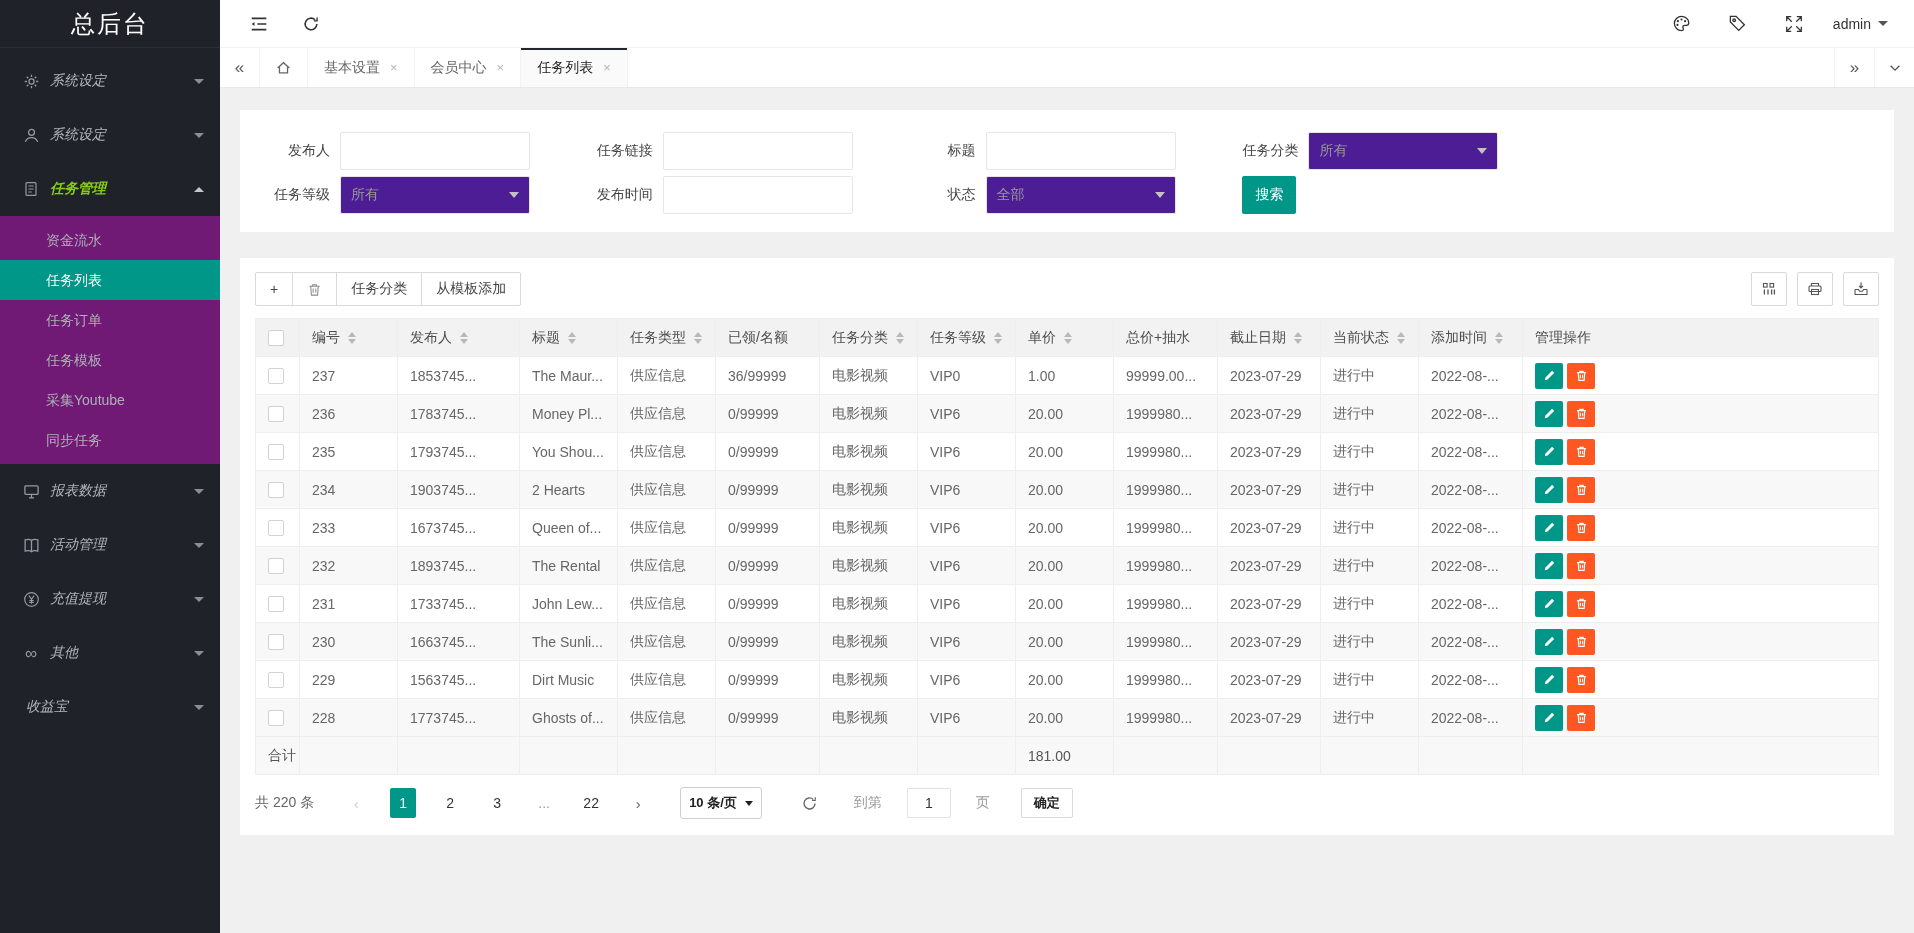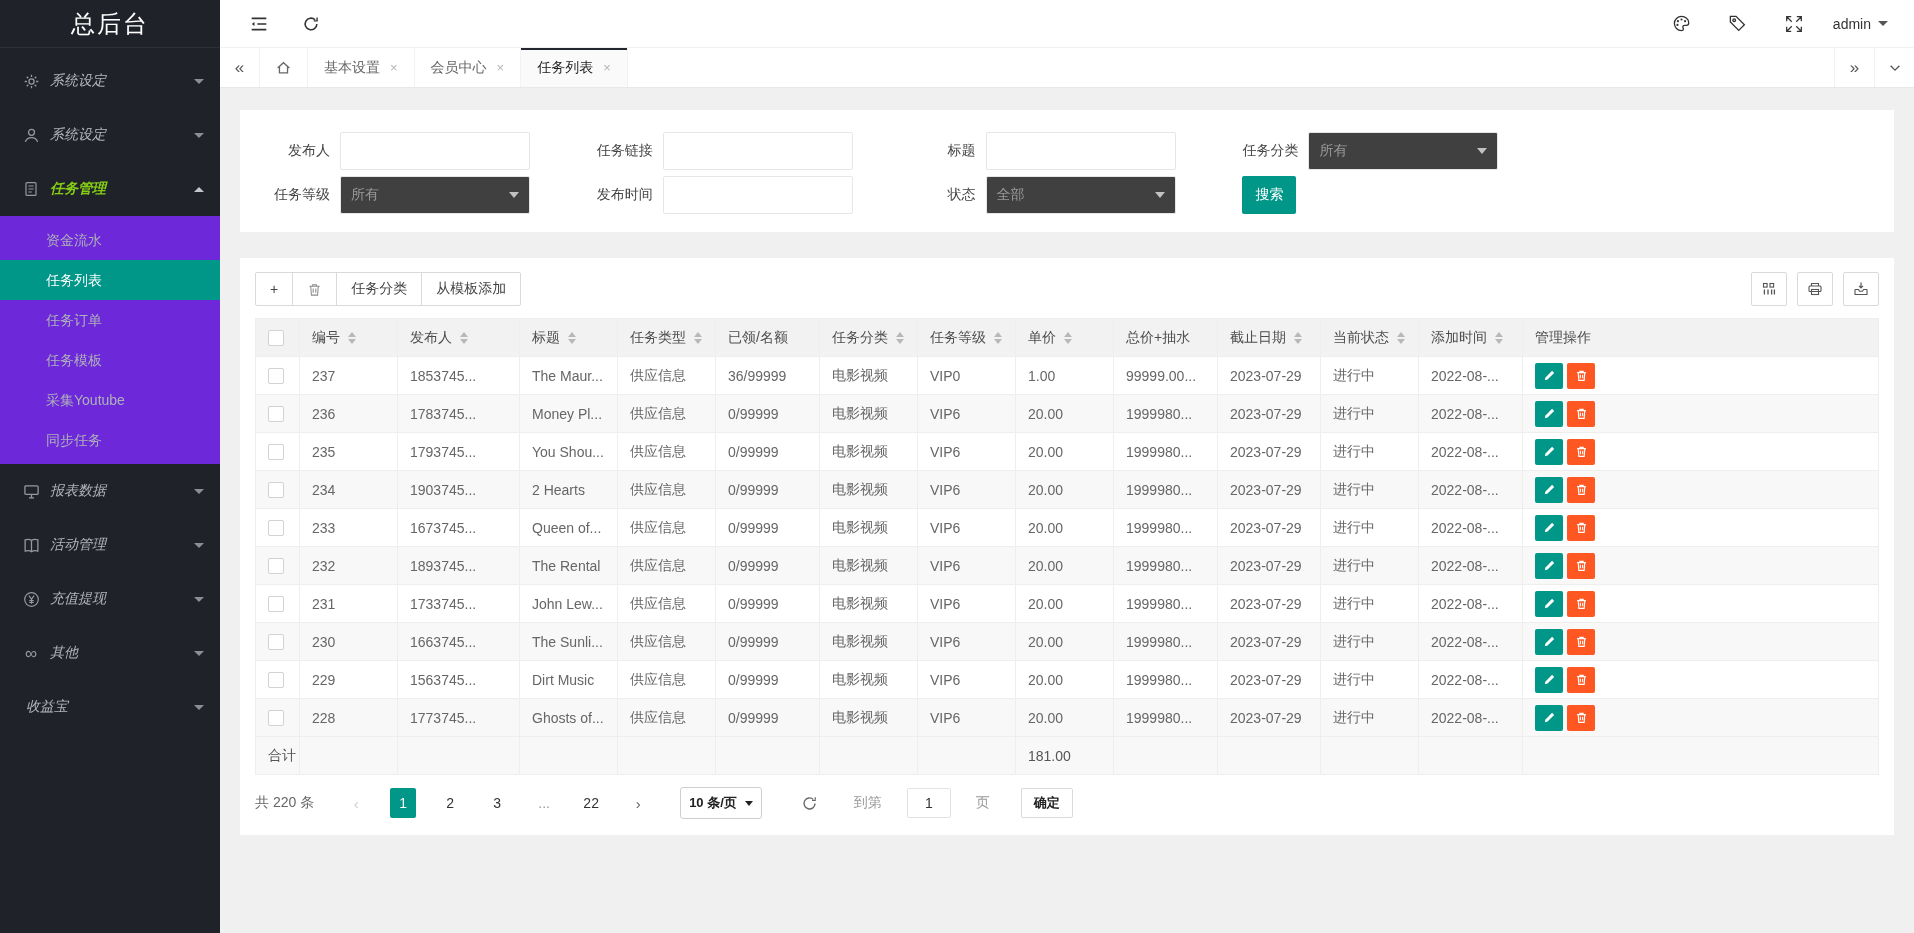--- a/index.html
+++ b/index.html
@@ -11,21 +11,21 @@
   .logo { height:48px; line-height:48px; text-align:center; color:#fff; font-size:24px; letter-spacing:2px; border-bottom:1px solid rgba(255,255,255,.06); }
   .nav { padding-top:6px; }
   .menu-item { height:54px; display:flex; align-items:center; padding:0 16px 0 22px; cursor:pointer; position:relative; }
   .menu-item .m-icon { width:18px; height:18px; margin-right:10px; display:inline-flex; align-items:center; justify-content:center; color:#9599a0; font-size:16px; }
   .menu-item .m-label { flex:1; font-size:14px;font-style:italic; }
   .menu-item.parent-active .m-label { color:#84cc16; font-weight:bold; }
   .menu-item.indent { padding-left:26px; }
   .chev { width:0; height:0; border-left:5px solid transparent; border-right:5px solid transparent; }
   .chev.down { border-top:5px solid #8a8e95; }
   .chev.up { border-bottom:5px solid #c3c6cb; }
-  .submenu { background:#6d28d9; padding:4px 0; }
+  .submenu { background:#701a75; padding:4px 0; }
   .sub-item { height:40px; line-height:40px; padding-left:46px; font-size:14px; color:#aeb2b8; cursor:pointer; }
   .sub-item.active { background:#009688; color:#fff; }
 
   
   .main { flex:1; display:flex; flex-direction:column; height:933px; min-width:0; }
 
   .topbar { height:48px; background:#fff; display:flex; align-items:center; justify-content:space-between; border-bottom:1px solid #f2f2f2; }
   .topbar-left { display:flex; align-items:center; gap:18px; padding-left:22px; }
   .tb-icon { width:34px; height:34px; display:flex; align-items:center; justify-content:center; color:#333; cursor:pointer; }
   .topbar-right { display:flex; align-items:center; gap:22px; padding-right:26px; color:#444; }
@@ -43,21 +43,21 @@
   .tabbar-fill { flex:1; }
 
   .content { flex:1; overflow:hidden; background:#f0f0f0; }
 
   
   .filter-card { background:#fff; margin:22px 20px 0 20px; padding:16px 20px 18px 20px; }
   .f-row { display:flex; align-items:center; margin-top:6px; }
   .f-cell { width:20%; display:flex; align-items:center; }
   .f-label { width:80px; text-align:right; padding-right:10px; color:#444; font-size:14px; flex-shrink:0; }
   .f-input { width:190px; height:38px; border:1px solid #e6e6e6; background:#fff; border-radius:2px; padding:0 10px; font-size:14px; color:#555; font-family:inherit; }
-  .f-select { width:190px; height:38px; border:1px solid #e6e6e6; border-radius:2px; display:flex; align-items:center; padding:0 10px; color:#999; cursor:pointer; position:relative; background:#404040; }
+  .f-select { width:190px; height:38px; border:1px solid #e6e6e6; border-radius:2px; display:flex; align-items:center; padding:0 10px; color:#999; cursor:pointer; position:relative; background:#4c1d95; }
   .f-select .sel-caret { position:absolute; right:10px; width:0; height:0; border-left:5px solid transparent; border-right:5px solid transparent; border-top:6px solid #c2c2c2; }
   .search-btn { height:38px; width:54px; background:#009688; color:#fff; border:none; border-radius:2px; font-size:14px; cursor:pointer; margin-left:14px; font-family:inherit; }
 
   
   .table-card { background:#fff; margin:26px 20px 0 20px; padding:14px 15px 16px 15px; }
   .toolbar { display:flex; align-items:center; justify-content:space-between; margin-bottom:12px; }
   .btn-group { display:flex; }
   .tool-btn { height:34px; padding:0 14px; background:#fff; border:1px solid #d9d9d9; color:#444; font-size:14px; cursor:pointer; display:flex; align-items:center; margin-left:-1px; font-family:inherit; }
   .tool-btn:first-child { margin-left:0; border-radius:2px 0 0 2px; }
   .tool-btn:last-child { border-radius:0 2px 2px 0; }

